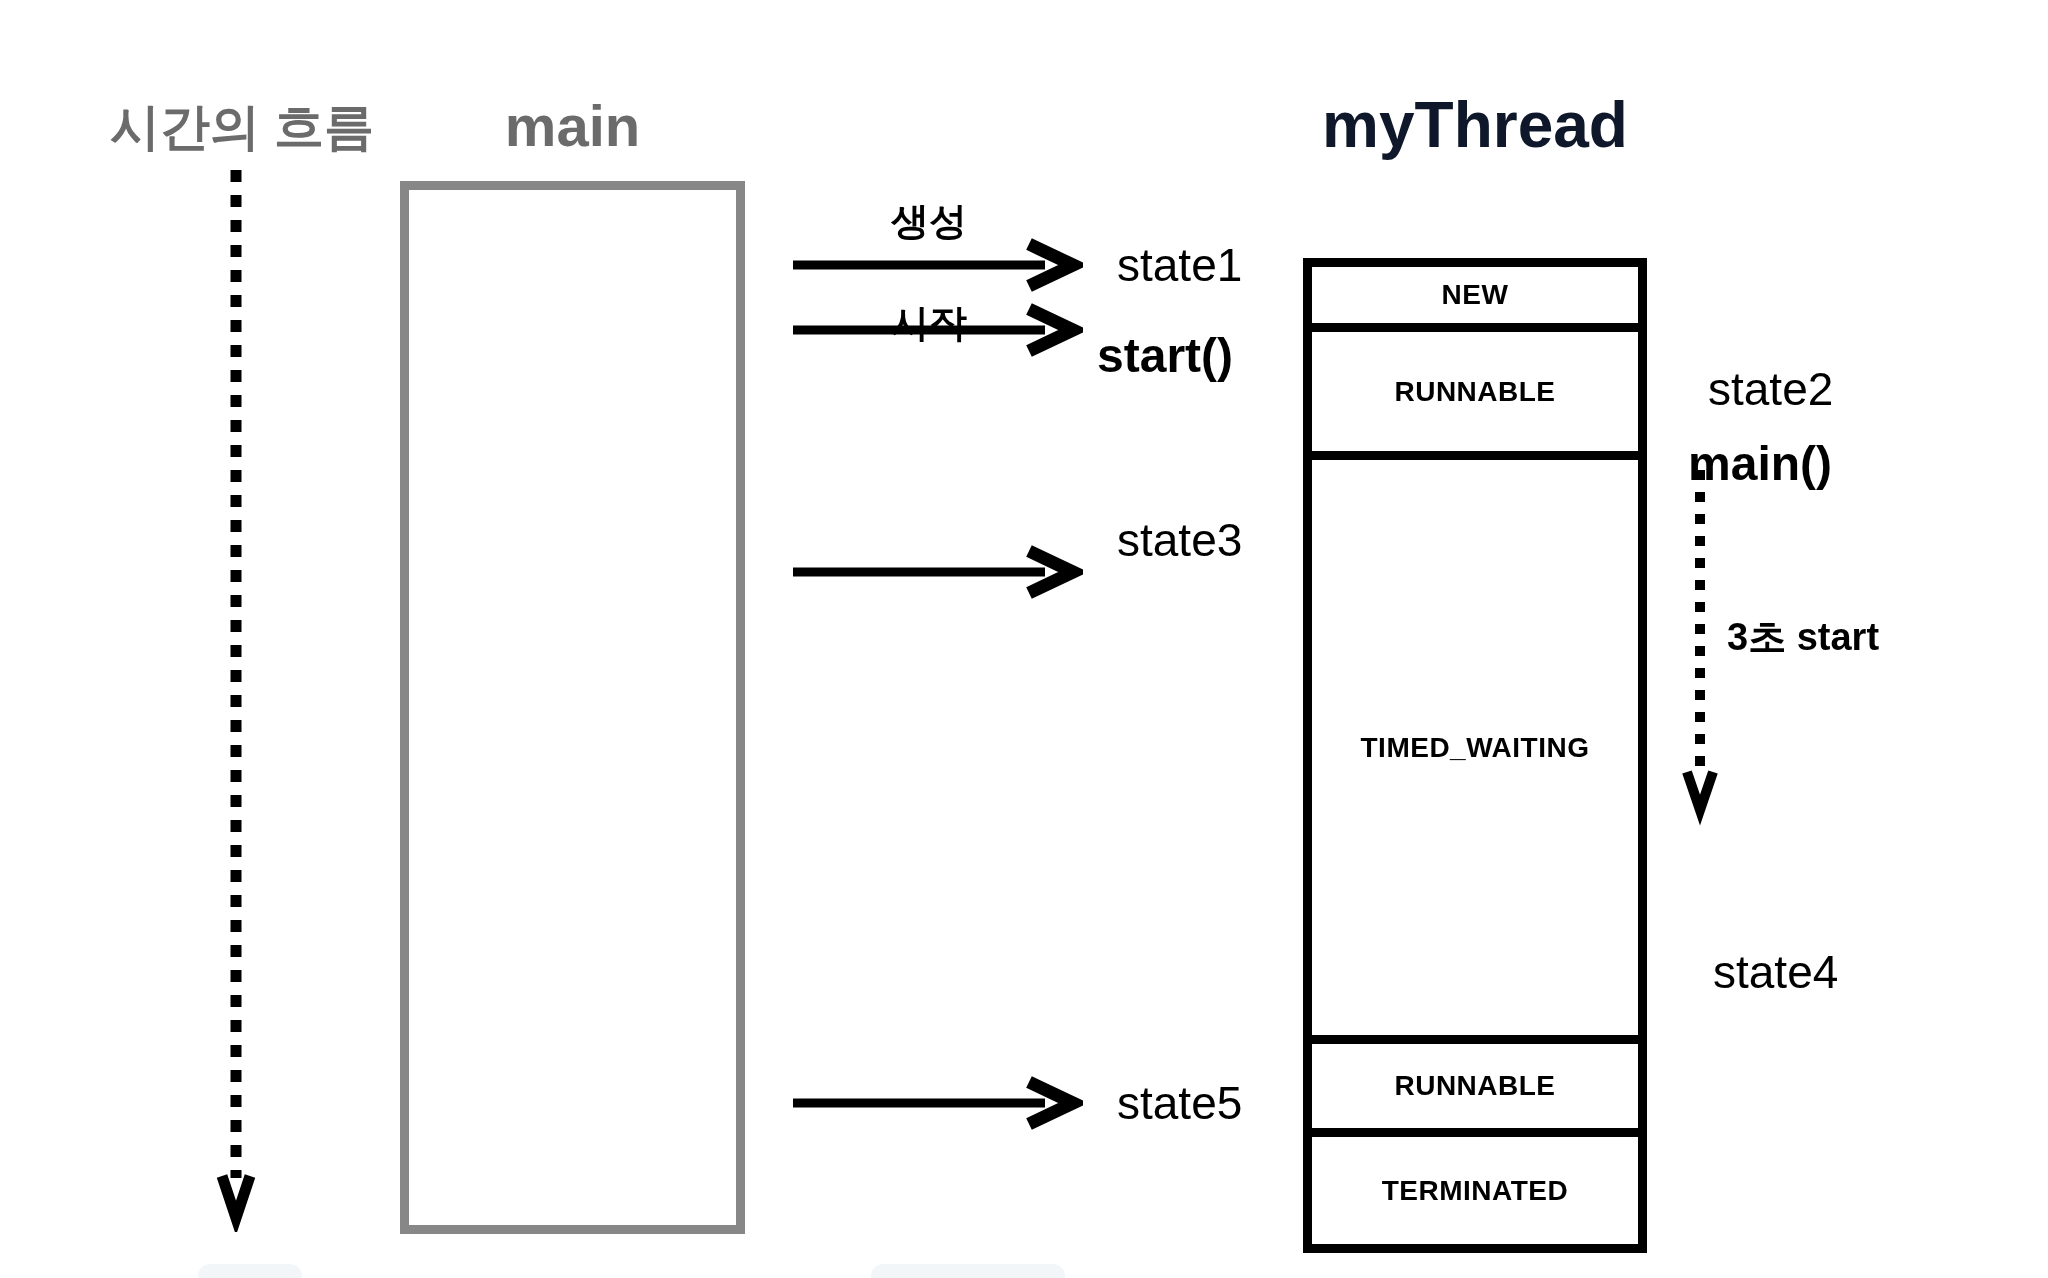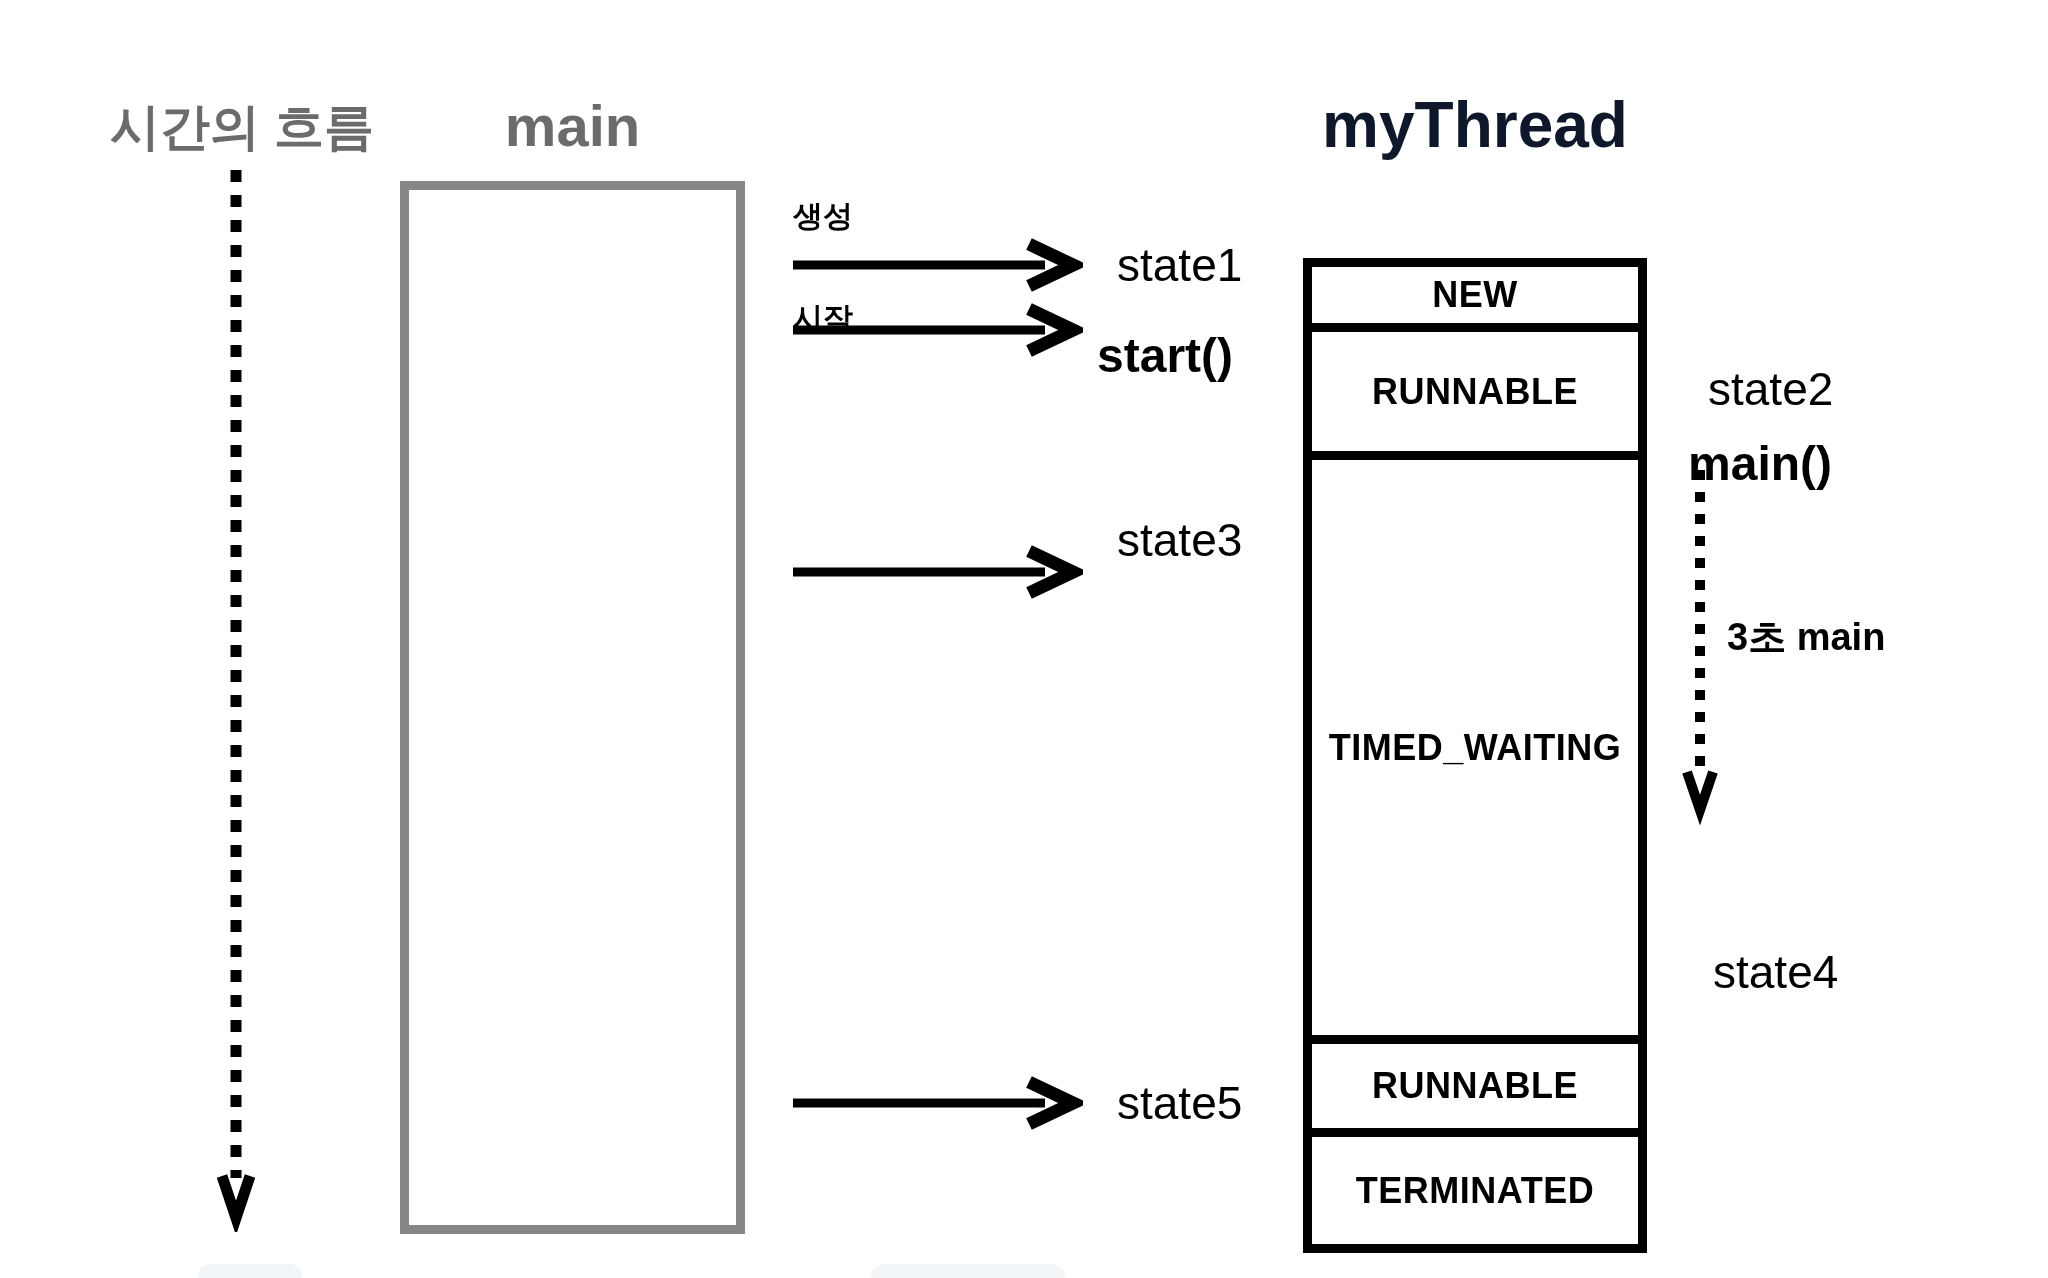--- a/index.html
+++ b/index.html
@@ -43,32 +43,32 @@
 
   
   .thread-box {
     left: 1303px; top: 258px; width: 344px; height: 995px;
     border: 9px solid #000000; box-sizing: border-box;
     background: #ffffff;
     display: flex; flex-direction: column;
   }
   .srow {
     display: flex; align-items: center; justify-content: center;
-    font-size: 36px; font-weight: 700; letter-spacing: 0.5px;
+    font-size: 28px; font-weight: 700; letter-spacing: 0.5px;
     white-space: nowrap;
   }
   .srow-divider { height: 9px; background: #000000; flex: 0 0 auto; }
 
   
   .harrow { left: 793px; width: 290px; height: 60px; }
 
   
   .call-label {
-    left: 793px; width: 272px; 
-    font-size: 30px; font-weight: 700; white-space: nowrap;
+    left: 793px; width: 272px; text-align: center;
+    font-size: 38px; font-weight: 700; white-space: nowrap;
   }
 
   
   .state-label {
     font-size: 46px; font-weight: 400; white-space: nowrap; margin-left: 20px;
   }
   .call-name {
     font-size: 48px; font-weight: 700; white-space: nowrap; margin-top: 24px;
   }
   .sleep-note {
@@ -138,21 +138,21 @@
     <polyline points="236,9 280,30 236,51" fill="none" stroke="#000" stroke-width="13"></polyline>
   </svg>
   <div class="abs call-name" style="left:1097px; top:304px">start()</div>
 
   <div class="abs state-label" style="left:1688px; top:362px">state2</div>
   <div class="abs call-name" style="left:1688px; top:412px">main()</div>
   <svg class="abs" style="left:1682px; top:468px;" width="36" height="358" viewBox="0 0 36 358">
     <line x1="18" y1="2" x2="18" y2="306" stroke="#000" stroke-width="10" stroke-dasharray="10 12"></line>
     <polyline points="5,304 18,342 31,304" fill="none" stroke="#000" stroke-width="10"></polyline>
   </svg>
-  <div class="abs sleep-note">3초 main</div>
+  <div class="abs sleep-note">3초 start</div>
 
   <svg class="abs harrow" style="top:542px" viewBox="0 0 290 60">
     <line x1="0" y1="30" x2="252" y2="30" stroke="#000" stroke-width="9"></line>
     <polyline points="236,9 280,30 236,51" fill="none" stroke="#000" stroke-width="13"></polyline>
   </svg>
   <div class="abs state-label" style="left:1097px; top:513px">state3</div>
 
   <div class="abs state-label" style="left:1693px; top:945px">state4</div>
 
   <svg class="abs harrow" style="top:1073px" viewBox="0 0 290 60">

